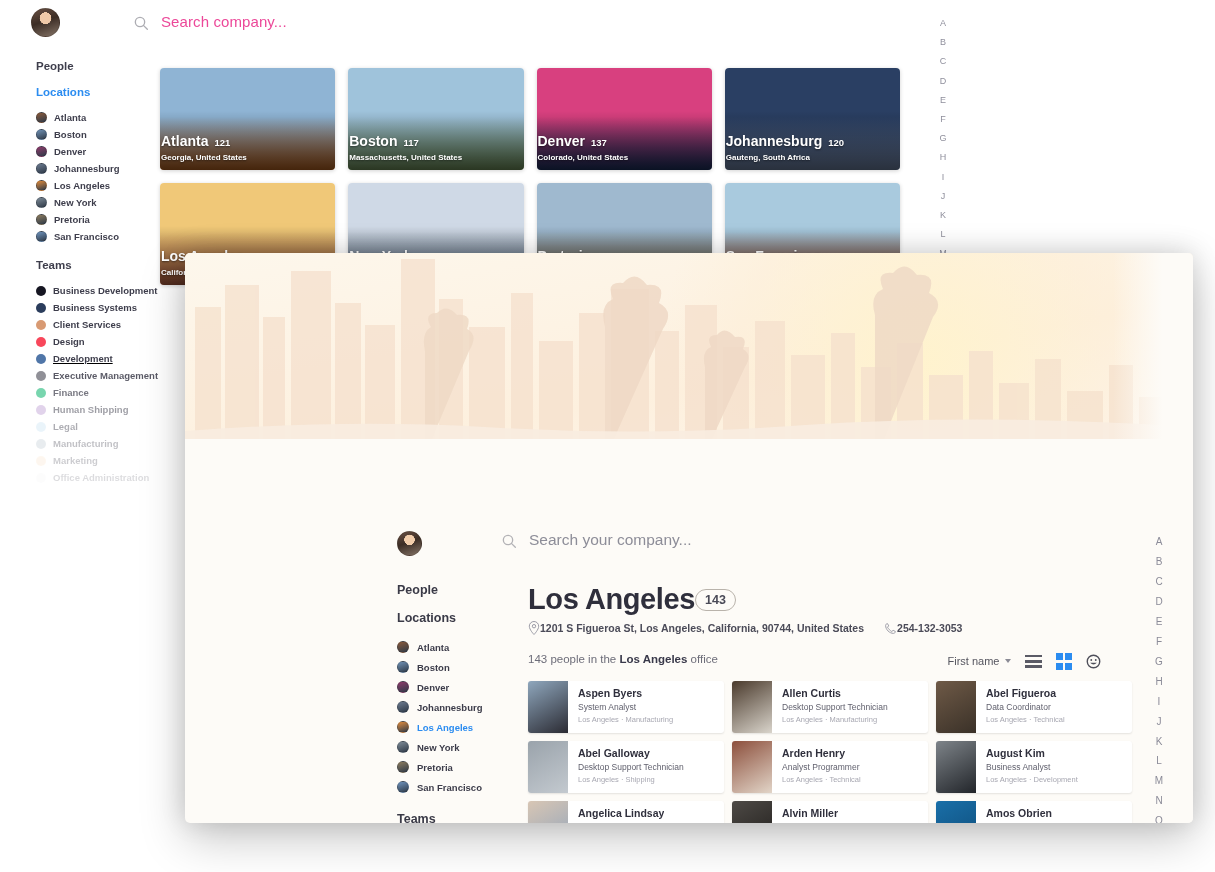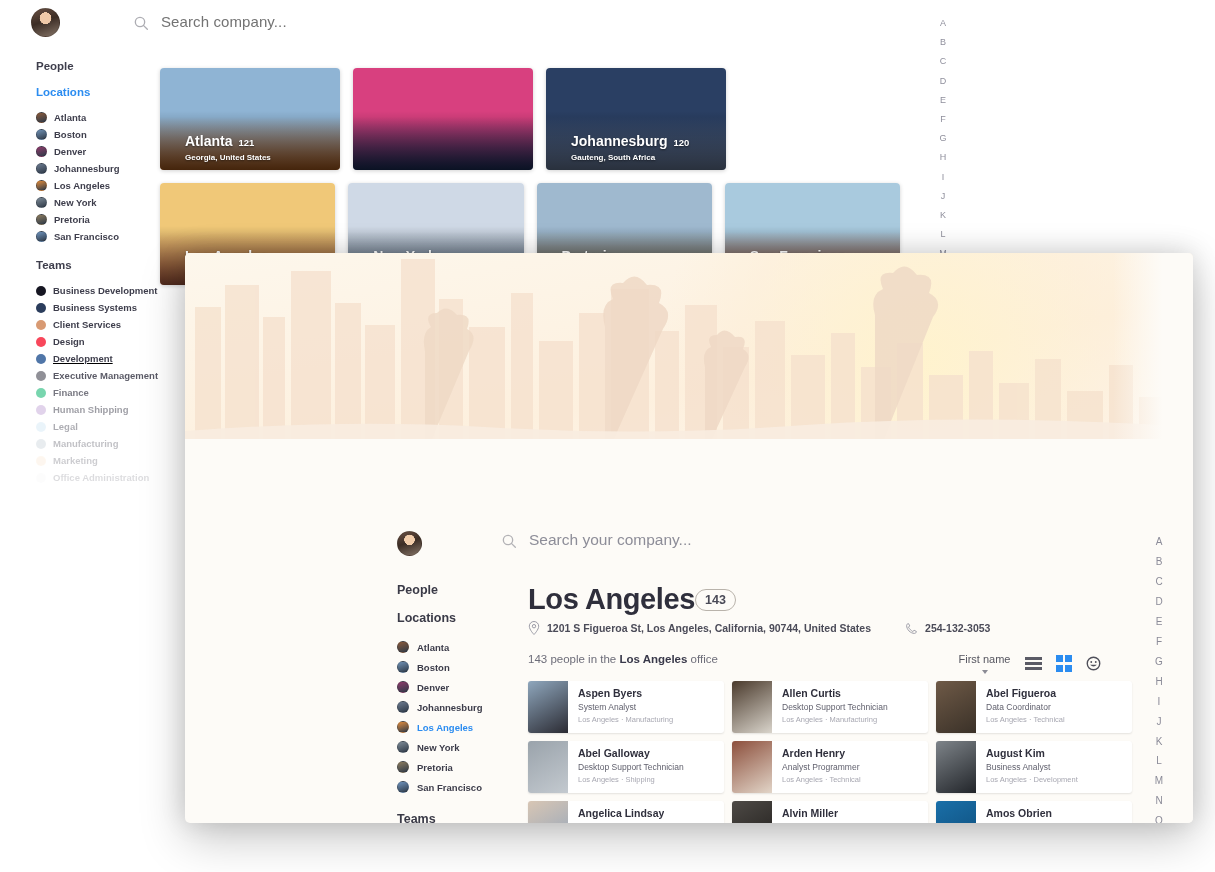--- a/index.html
+++ b/index.html
@@ -17,21 +17,21 @@
 
   .bg-topbar { position:absolute; left:0; top:0; width:1215px; height:46px; }
   .bg-avatar {
     position:absolute; left:31px; top:8px; width:29px; height:29px; border-radius:50%;
     background: radial-gradient(circle at 50% 34%, #f0c9a8 0 26%, rgba(0,0,0,0) 27%),
                 linear-gradient(160deg,#6a5043 0%,#3c2d25 45%,#847366 100%);
     border:1px solid rgba(0,0,0,.10);
   }
   .bg-searchicon { position:absolute; left:133px; top:15px; width:16px; height:16px; opacity:.55;}
   .bg-searchtext {
-    position:absolute; left:161px; top:13px; font-size:15px; color:#737373; letter-spacing:.1px;
+    position:absolute; left:161px; top:13px; font-size:15px; color:#ec4899; letter-spacing:.1px;
   }
 
   .bg-sidebar { position:absolute; left:0; top:60px; width:150px; }
   .bg-sec-title { font-size:11.5px; font-weight:bold; color:#3e3e4c; padding:0 0 0 36px; }
   .bg-sec-link { font-size:11.5px; font-weight:bold; color:#2b8cf0; padding:0 0 0 36px; }
   .bg-row { display:flex; align-items:center; gap:7px; padding-left:36px; height:17px; }
   .bg-thumb { width:11px; height:11px; border-radius:50%; flex:none; border:.5px solid rgba(0,0,0,.12); }
   .bg-row-label { font-size:9.5px; color:#3e3e4c; font-weight:bold; white-space:nowrap; }
   .bg-dot { width:10px; height:10px; border-radius:50%; flex:none; }
 
@@ -39,21 +39,21 @@
   .bg-cardrow { display:flex; gap:13px; margin-bottom:13px; }
   .bg-card {
     position:relative; width:180px; height:102px; border-radius:4px; overflow:hidden;
     box-shadow:0 1px 4px rgba(0,0,0,.18);
   }
   .bg-card .sky { position:absolute; inset:0; }
   .bg-card .shade {
     position:absolute; left:0; right:0; bottom:0; height:58%;
     background:linear-gradient(to top, rgba(0,0,0,.62), rgba(0,0,0,0));
   }
-  .bg-card .cap { position:absolute; left:25px; bottom:8px; right:6px;margin-top:7px; }
+  .bg-card .cap { position:absolute; left:1px; bottom:8px; right:6px;margin-top:7px; }
   .bg-card .cname { font-size:14px; font-weight:bold; color:#fff; text-shadow:0 1px 2px rgba(0,0,0,.5); display:inline; }
   .bg-card .ccount { font-size:9.5px; font-weight:bold; color:#fff; margin-left:6px; text-shadow:0 1px 2px rgba(0,0,0,.5);}
   .bg-card .cregion { font-size:8px; font-weight:bold; color:#fff; margin-top:3px; text-shadow:0 1px 2px rgba(0,0,0,.5);}
 
   .bg-alpha { position:absolute; left:930px; top:14px; width:26px; text-align:center; }
   .bg-alpha div { font-size:9px; color:#8f8f9c; line-height:19.2px; }
 
   
   .modal {
     position:absolute; left:185px; top:253px; width:1008px; height:570px;
@@ -88,30 +88,30 @@
   .m-thumb { width:12px; height:12px; border-radius:50%; flex:none; border:.5px solid rgba(0,0,0,.12); }
   .m-rl { font-size:9.5px; font-weight:bold; color:#3c3c4a; white-space:nowrap; }
   .m-rl.active { color:#2b8cf0; }
 
   .m-title { position:absolute; left:343px; top:330px; font-size:29px; font-weight:bold; color:#2f2f3c; letter-spacing:-.4px; }
   .m-badge {
     position:absolute; left:510px; top:336px; min-width:40px; height:22px; border-radius:11px;
     border:1.3px solid #b9b3ab; display:flex; align-items:center; justify-content:center;
     font-size:12.5px; font-weight:bold; color:#4a4a57; padding:0 9px;
   }
-  .m-meta { position:absolute; left:343px; top:368px; display:flex; align-items:center; gap:7px; }
+  .m-meta { position:absolute; left:343px; top:368px; display:flex; align-items:center; }
   .m-meta .t { font-size:10.5px; font-weight:bold; color:#4b4b58; }
   .m-meta .gap { width:20px; }
   .m-sub { position:absolute; left:343px; top:400px; font-size:11.5px; color:#6d6d79; }
   .m-sub b { color:#39394a; font-weight:bold; }
 
   .m-tools { position:absolute; right:92px; top:400px; display:flex; align-items:center; gap:14px; }
   .m-sortlabel { font-size:11px; color:#55555f; }
   .m-caret { width:0;height:0;border-left:3.5px solid transparent;border-right:3.5px solid transparent;border-top:4px solid #8b8b95; }
-  .m-sort { display:flex; align-items:center; gap:5px;flex-direction:column; }
+  .m-sort { display:flex; align-items:center; gap:5px; }
   .ic-list { display:flex; flex-direction:column; gap:2.5px; }
   .ic-list i { display:block; width:17px; height:2.6px; background:#5b5b66; }
   .ic-grid { display:grid; grid-template-columns:7px 7px; grid-template-rows:7px 7px; gap:2.5px; }
   .ic-grid i { display:block; background:#2b8cf0; }
   .ic-smiley { width:15px;height:15px; }
 
   .m-grid { position:absolute; left:343px; top:428px; width:780px; display:flex; flex-wrap:wrap; gap:8px 8px; }
   .p-card {
     width:196px; height:52px; background:#fff; border-radius:3px; display:flex; align-items:stretch;
     box-shadow:0 1px 2px rgba(0,0,0,.10); overflow:hidden;
@@ -236,22 +236,28 @@
     </div>
 
     <div class="bg-cards" id="bg-cards">
         <div class="bg-cardrow">
           <div class="bg-card">
             <div class="sky" style="background:linear-gradient(to bottom,#8fb4d4 0%,#8fb4d4 48%,#b4601f 100%)"></div>
             <div class="shade"></div>
             <div class="cap"><span class="cname">Atlanta</span><span class="ccount">121</span><div class="cregion">Georgia, United States</div></div>
           </div>
           <div class="bg-card">
+            <div class="sky" style="background:linear-gradient(to bottom,#9fc3db 0%,#9fc3db 48%,#6f8f5a 100%)"></div>
+            <div class="shade"></div>
+            <div class="cap"><span class="cname">Boston</span><span class="ccount">117</span><div class="cregion">Massachusetts, United States</div></div>
+          </div>
+          <div class="bg-card">
             <div class="sky" style="background:linear-gradient(to bottom,#d8407f 0%,#d8407f 48%,#1b2f5e 100%)"></div>
             <div class="shade"></div>
+            <div class="cap"><span class="cname">Denver</span><span class="ccount">137</span><div class="cregion">Colorado, United States</div></div>
           </div>
           <div class="bg-card">
             <div class="sky" style="background:linear-gradient(to bottom,#2a3f63 0%,#2a3f63 48%,#6c7fa0 100%)"></div>
             <div class="shade"></div>
             <div class="cap"><span class="cname">Johannesburg</span><span class="ccount">120</span><div class="cregion">Gauteng, South Africa</div></div>
           </div>
         </div>
         <div class="bg-cardrow">
           <div class="bg-card">
             <div class="sky" style="background:linear-gradient(to bottom,#f0c878 0%,#f0c878 48%,#c96b4a 100%)"></div>

